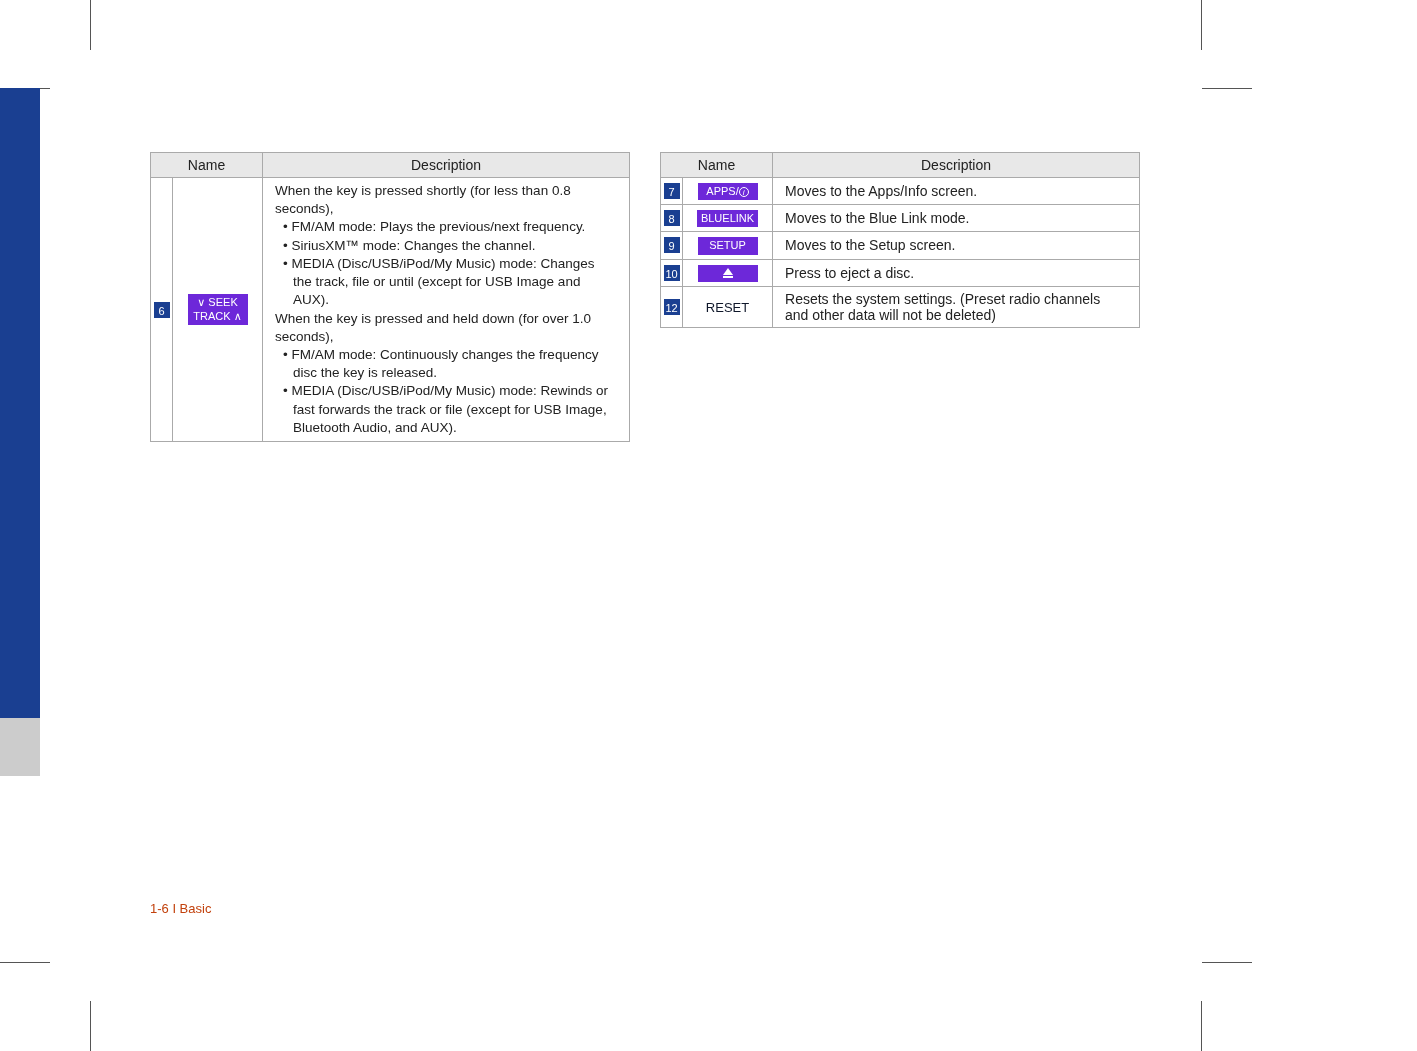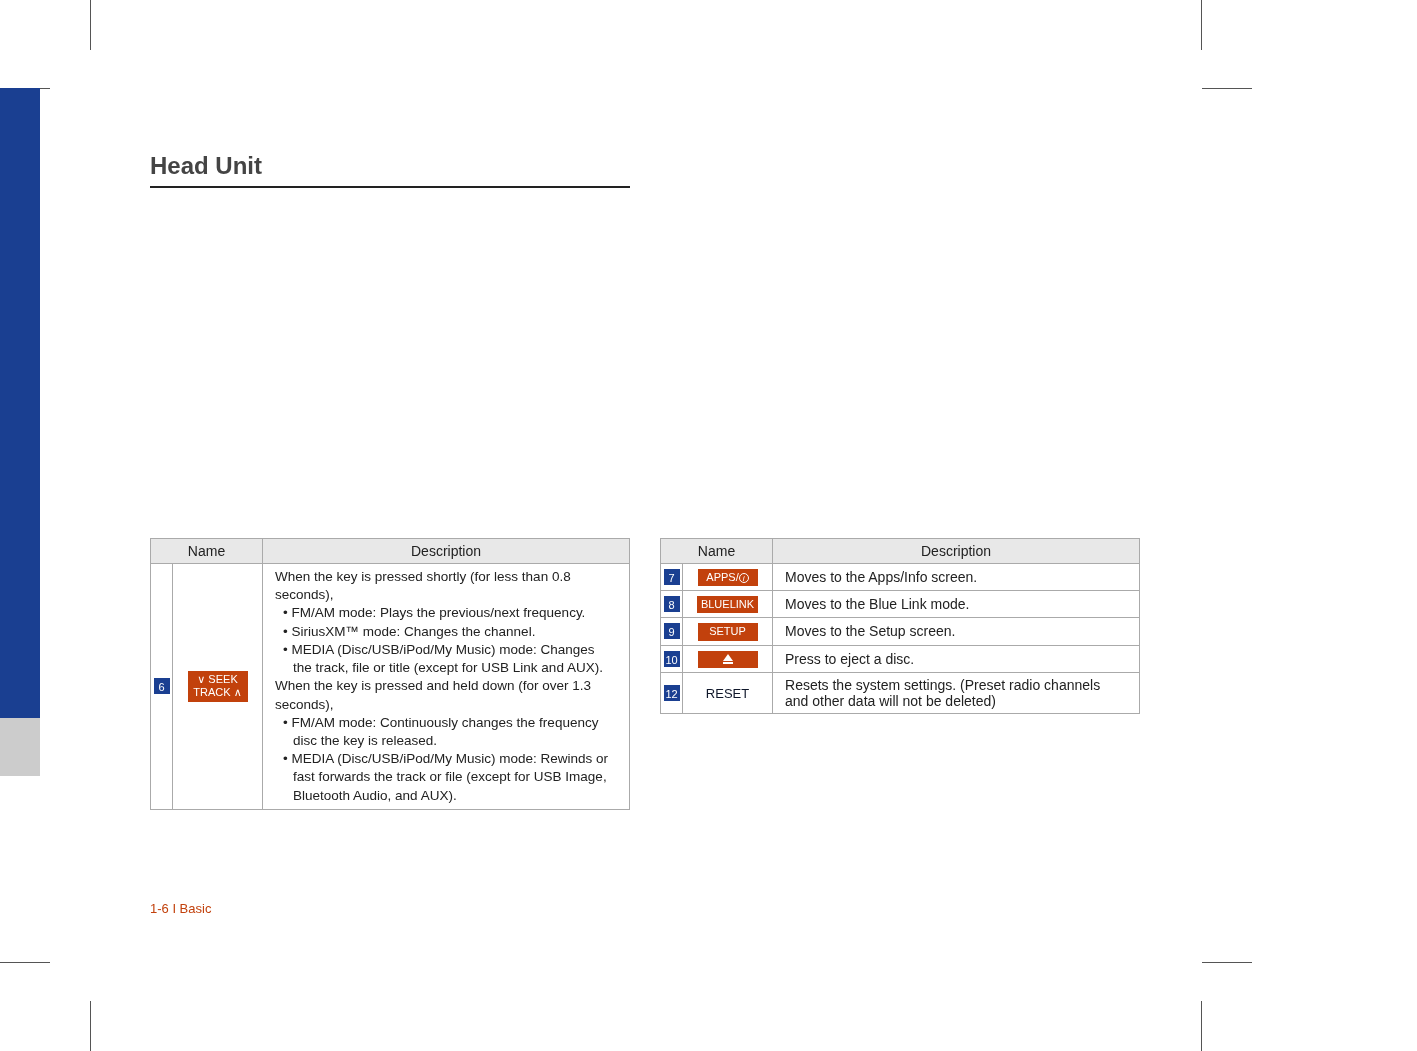--- a/index.html
+++ b/index.html
@@ -70,21 +70,21 @@
     background: #1a3f91;
     color: #fff;
     font-size: 11px;
     width: 16px; height: 16px;
     line-height: 16px;
     text-align: center;
     border: 1px solid #1a3f91;
   }
   .btn-label {
     display: inline-block;
-    background: #c2410c;
+    background: #6d28d9;
     color: #fff;
     font-size: 11px;
     padding: 2px 4px;
     min-width: 60px;
     text-align: center;
     line-height: 1.2;
   }
   .btn-label.stack span { display:block; }
   .reset-label {
     font-size: 13px;
@@ -154,21 +154,20 @@
 <div class="trim v" style="right:215px; top:0; height:50px;"></div>
 <div class="trim h" style="right:165px; top:88px; width:50px;"></div>
 <div class="trim v" style="right:215px; bottom:0; height:50px;"></div>
 <div class="trim h" style="right:165px; bottom:88px; width:50px;"></div>
 
 <div class="sidebar-tab"></div>
 <div class="sidebar-gray"></div>
 
 <div class="page">
   <div class="content">
-    <div class="section-title">Head Unit</div>
 
     <div class="tables-row">
 
       <table>
         <colgroup>
           <col style="width:22px">
           <col style="width:90px">
           <col>
         </colgroup>
         <thead>
@@ -186,22 +185,22 @@
               <span class="btn-label stack">
                 <span>∨ SEEK</span>
                 <span>TRACK ∧</span>
               </span>
             </td>
             <td class="col-desc">
               <div class="desc-block">
                 <div>When the key is pressed shortly (for less than 0.8 seconds),</div>
                 <span class="bullet-line">FM/AM mode: Plays the previous/next frequency.</span>
                 <span class="bullet-line">SiriusXM™ mode: Changes the channel.</span>
-                <span class="bullet-line">MEDIA (Disc/USB/iPod/My Music) mode: Changes the track, file or title (except for USB Link and AUX).</span>
-                <div>When the key is pressed and held down (for over 1.3 seconds),</div>
+                <span class="bullet-line">MEDIA (Disc/USB/iPod/My Music) mode: Changes the track, file or until (except for USB Image and AUX).</span>
+                <div>When the key is pressed and held down (for over 1.0 seconds),</div>
                 <span class="bullet-line">FM/AM mode: Continuously changes the frequency disc the key is released.</span>
                 <span class="bullet-line">MEDIA (Disc/USB/iPod/My Music) mode: Rewinds or fast forwards the track or file (except for USB Image, Bluetooth Audio, and AUX).</span>
               </div>
             </td>
           </tr>
         </tbody>
       </table>
 
       <table>
         <colgroup>

